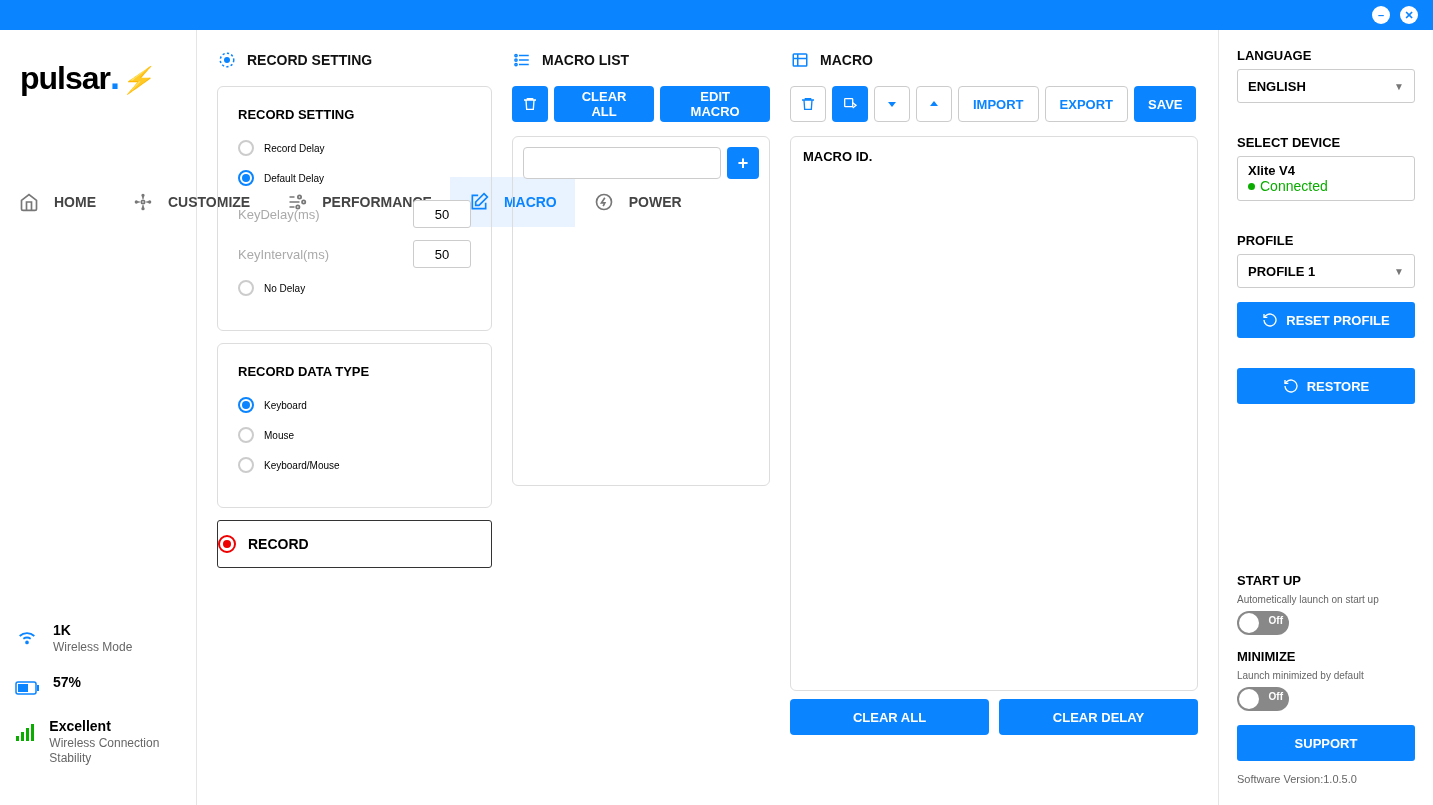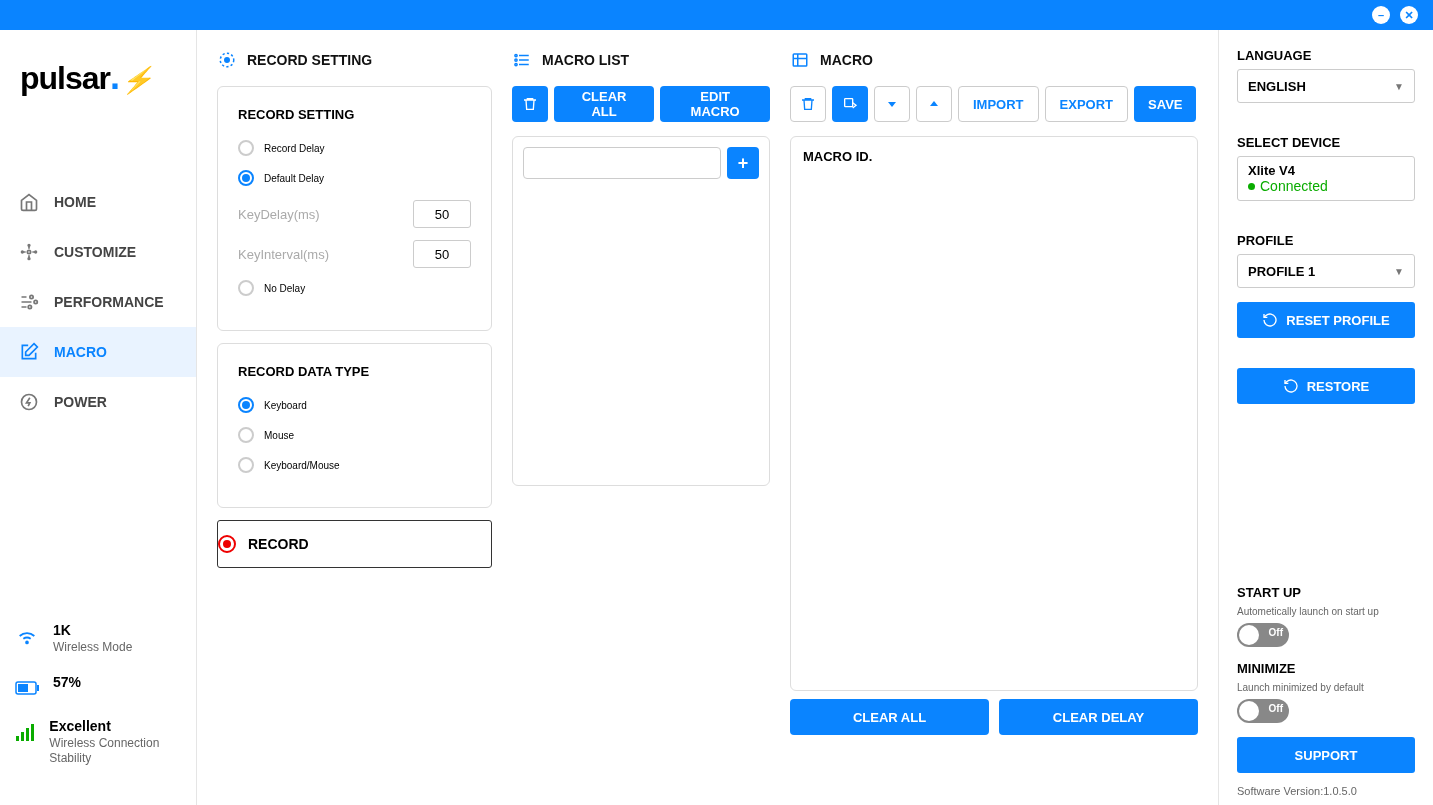--- a/index.html
+++ b/index.html
@@ -4,21 +4,21 @@
 <style>
 *{box-sizing:border-box;margin:0;padding:0;font-family:Arial,Helvetica,sans-serif}
 body{width:1433px;height:805px;overflow:hidden;background:#fff;position:relative}
 .titlebar{height:30px;background:#0a84ff;display:flex;justify-content:flex-end;align-items:center;padding-right:15px;gap:10px}
 .titlebtn{width:18px;height:18px;border-radius:50%;background:#fff;display:flex;align-items:center;justify-content:center;font-size:11px;color:#0a84ff;cursor:pointer;font-weight:bold}
 .app{display:flex;height:775px}
 .sidebar{width:197px;border-right:1px solid #e5e5e5;display:flex;flex-direction:column;background:#fff}
 .logo{padding:30px 20px;font-size:32px;font-weight:900;letter-spacing:-1px;display:flex;align-items:baseline}
 .logo-dot{color:#0a84ff;font-size:36px;line-height:0}
 .logo-z{color:#0a84ff;font-style:italic;font-weight:900;font-size:26px;margin-left:2px}
-.nav{display:flex;flex-direction:column;margin-top:50px}
+.nav{display:flex;margin-top:50px}
 .nav-item{display:flex;align-items:center;gap:14px;padding:14px 18px;cursor:pointer;font-weight:700;font-size:14px;color:#444}
 .nav-item.active{background:#e9f3ff;color:#0a84ff}
 .nav-item .icon{width:22px;height:22px;display:flex;align-items:center;justify-content:center;color:#777}
 .nav-item.active .icon{color:#0a84ff}
 .sidebar-bottom{margin-top:auto;padding:10px 15px 20px}
 .status-row{display:flex;align-items:flex-start;gap:14px;margin-bottom:18px}
 .status-icon{width:24px;height:24px;display:flex;align-items:center;justify-content:center;margin-top:2px}
 .status-main{font-weight:700;font-size:14px}
 .status-sub{font-size:12px;color:#666;line-height:1.3;margin-top:2px}
 .main{flex:1;padding:20px;display:flex;gap:20px;overflow:auto}
@@ -45,21 +45,21 @@
 .btn-icon{width:36px;padding:0}
 .btn-outline{background:#fff;color:#0a84ff;border:1px solid #ccc}
 .macro-input-row{display:flex;gap:6px}
 .macro-input{flex:1;height:32px;border:1px solid #ccc;border-radius:4px;padding:0 8px}
 .add-btn{width:32px;height:32px;background:#0a84ff;border-radius:4px;color:#fff;display:flex;align-items:center;justify-content:center;font-size:18px;font-weight:bold;cursor:pointer}
 .macro-list-card{border:1px solid #ddd;border-radius:6px;padding:10px;height:350px}
 .macro-area{border:1px solid #ddd;border-radius:6px;padding:12px;height:555px;display:flex;flex-direction:column}
 .macro-id{font-weight:700;font-size:13px}
 .bottom-btns{display:flex;gap:10px;margin-top:8px}
 .bottom-btns .btn{flex:1;height:36px}
-.rightpanel{width:215px;border-left:1px solid #e5e5e5;padding:18px 18px 8px;height:775px;overflow:hidden;display:flex;flex-direction:column;gap:12px}
+.rightpanel{width:215px;border-left:1px solid #e5e5e5;padding:18px 18px 20px;height:775px;overflow:hidden;display:flex;flex-direction:column;gap:12px}
 .rp-label{font-weight:800;font-size:13px;margin-bottom:6px}
 .rp-sublabel{font-size:10px;color:#666;margin-bottom:6px}
 .select-box{width:100%;height:34px;border:1px solid #ccc;border-radius:3px;display:flex;align-items:center;justify-content:space-between;padding:0 10px;cursor:pointer;font-size:13px;font-weight:600}
 .chev{font-size:10px;color:#777}
 .device-box{border:1px solid #ccc;border-radius:3px;padding:6px 10px}
 .device-name{font-weight:700;font-size:13px}
 .device-status{display:flex;align-items:center;gap:5px;font-size:14px;color:#0aac00;font-weight:400}
 .device-status::before{content:"";width:7px;height:7px;background:#0aac00;border-radius:50%}
 .btn-wide{width:100%;height:36px;background:#0a84ff;color:#fff;border:none;border-radius:3px;font-weight:700;font-size:13px;cursor:pointer;display:flex;align-items:center;justify-content:center;gap:8px}
 .toggle{width:52px;height:24px;background:#888;border-radius:12px;position:relative;cursor:pointer}

